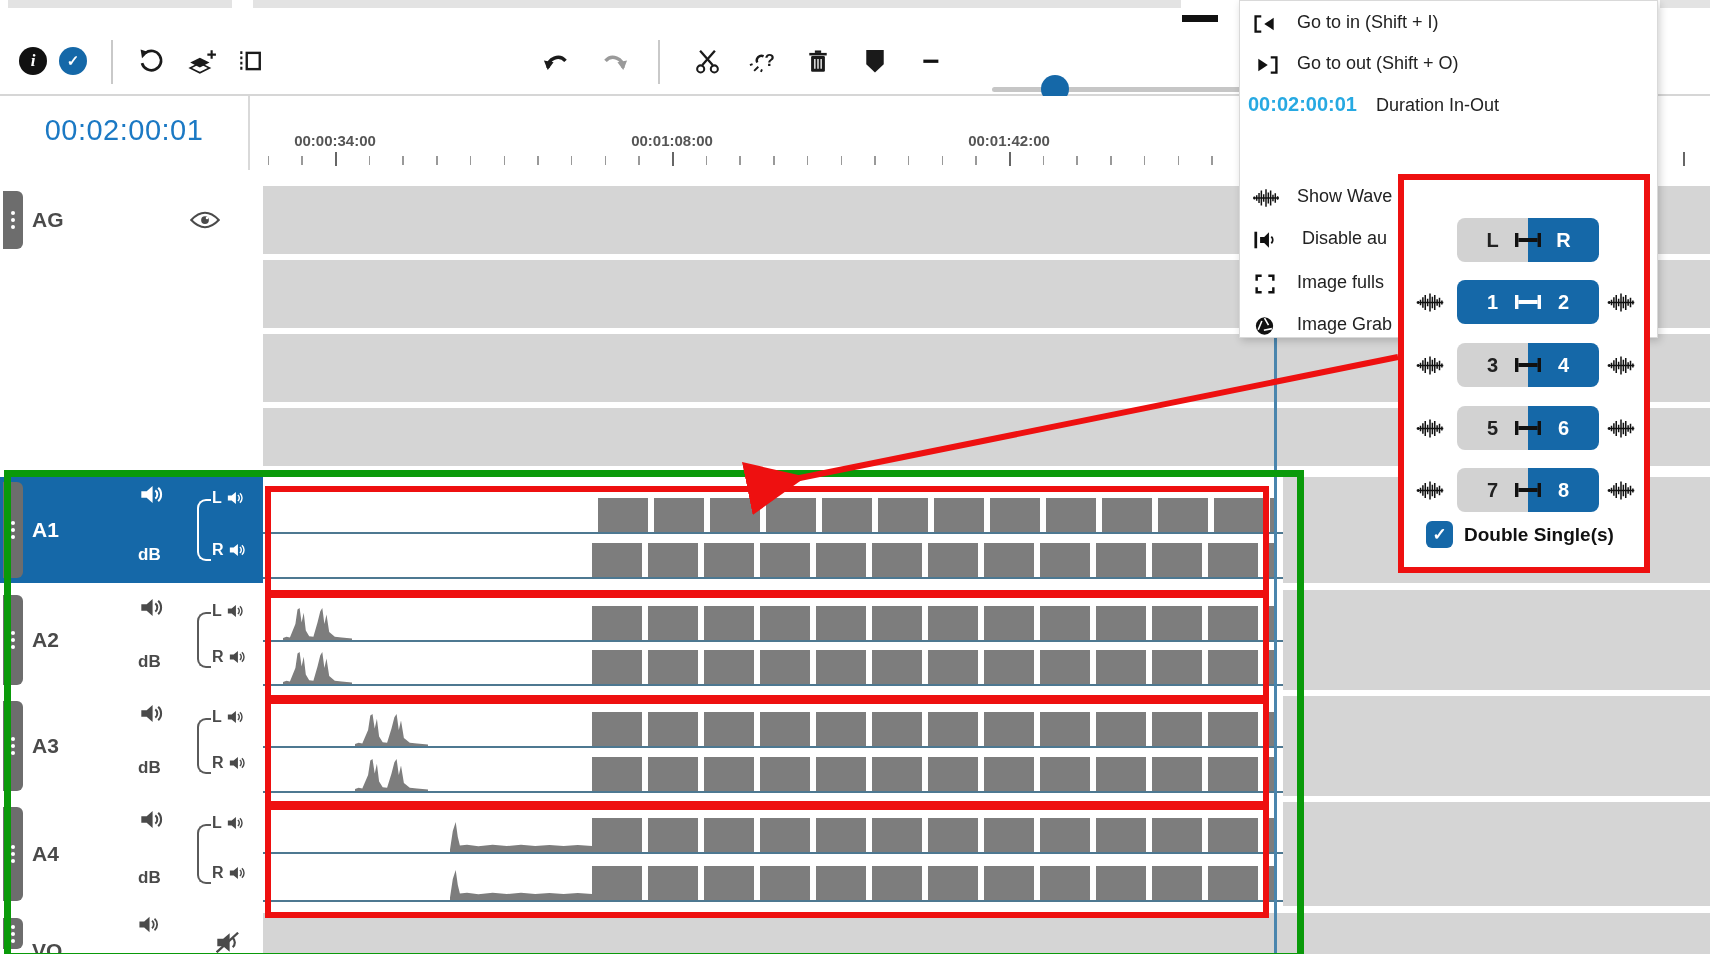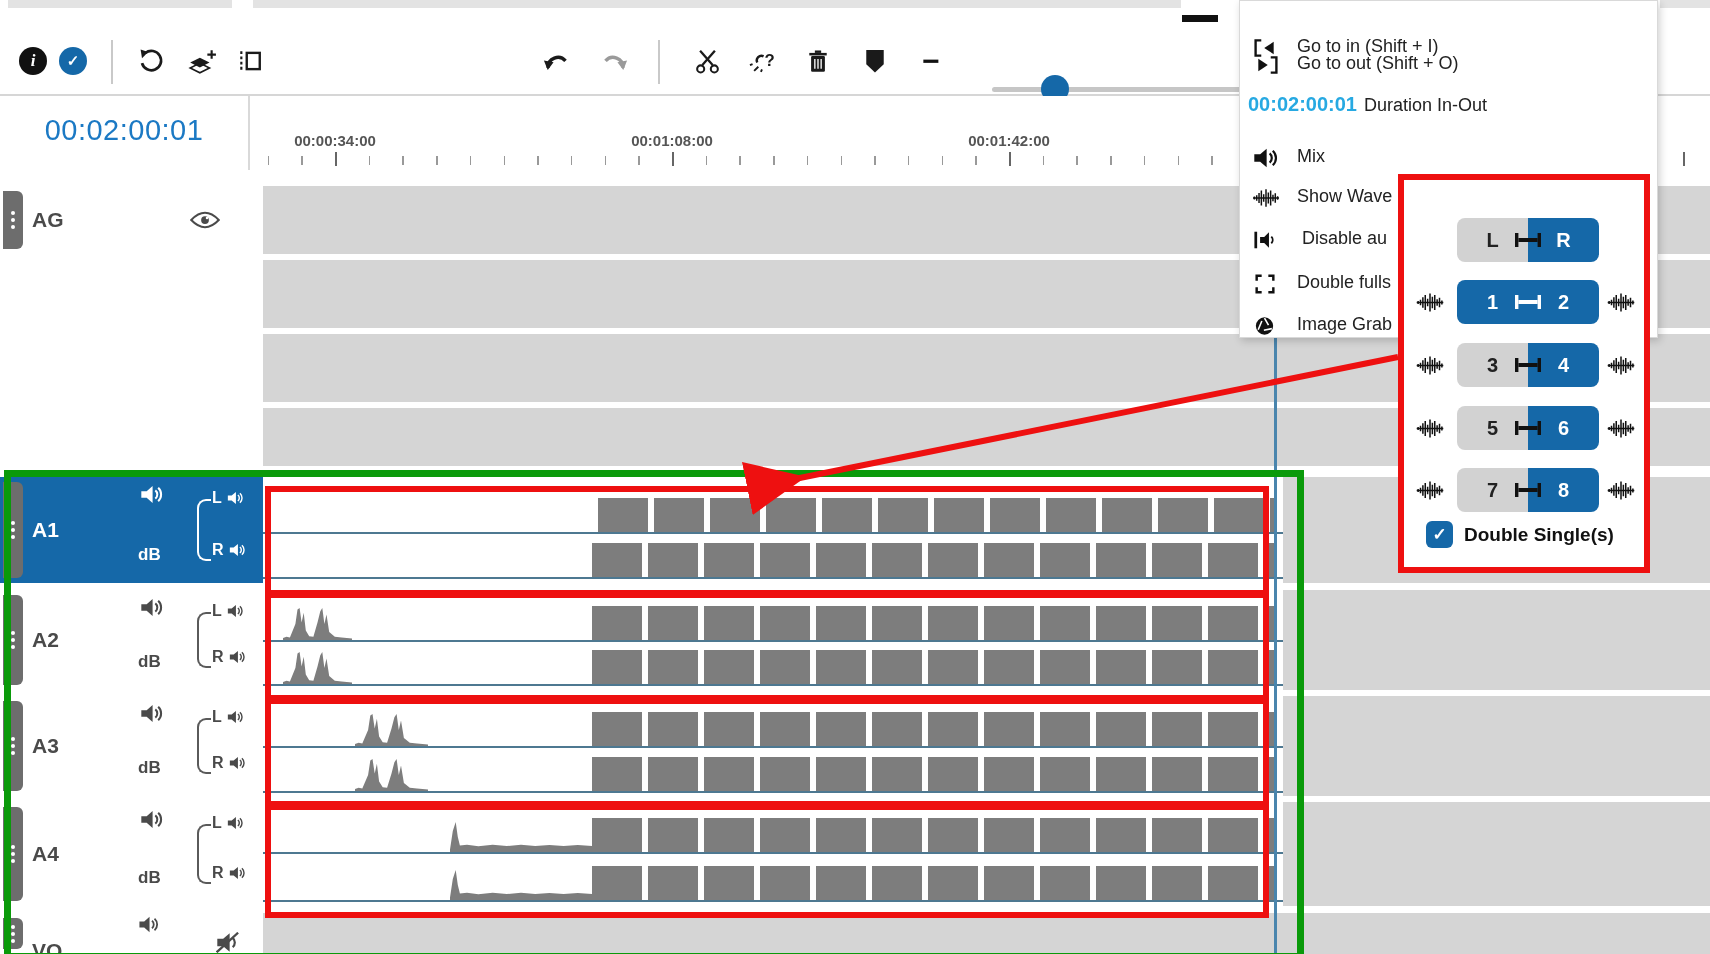--- a/index.html
+++ b/index.html
@@ -70,21 +70,21 @@
   #greenbox{position:absolute;border:7px solid #0a9a0a;z-index:40;pointer-events:none;}
   #arrow-svg{position:absolute;left:0;top:0;width:1710px;height:954px;z-index:45;pointer-events:none;}
 
   
   #menu{position:absolute;left:1239px;top:0;width:417px;height:336px;background:#fff;border:1px solid #d9d9d9;box-shadow:2px 3px 8px rgba(0,0,0,.18);z-index:50;overflow:hidden;}
   .mitem{position:absolute;left:0;width:100%;height:34px;cursor:pointer;}
   .mitem .mi{position:absolute;left:13px;top:4px;width:26px;height:22px;color:#111;}
   .mitem .mtext{position:absolute;left:57px;top:3px;font-size:18px;color:#222;white-space:nowrap;}
   #mdur{position:absolute;left:0;width:100%;height:30px;}
   #mdur .mtc{position:absolute;left:8px;top:0;font-size:20px;font-weight:bold;color:#27a9e2;}
-  #mdur .mdlabel{position:absolute;left:124px;top:2px;font-size:18px;color:#222;}
+  #mdur .mdlabel{position:absolute;left:136px;top:2px;font-size:18px;color:#222;}
 
   
   #chpanel{position:absolute;left:1398px;top:174px;width:252px;height:399px;background:#fff;border:6px solid #ee1010;box-sizing:border-box;z-index:60;}
   .chrow{position:absolute;left:0;width:240px;height:44px;}
   .pill{position:absolute;left:53px;top:0;width:142px;height:44px;display:flex;border-radius:8px;overflow:hidden;}
   .half{width:71px;height:44px;line-height:44px;text-align:center;font-size:20px;font-weight:bold;background:#d2d2d2;color:#222;cursor:pointer;}
   .half.active{background:#1568a8;color:#fff;}
   .pill .rsz{position:absolute;left:56px;top:14px;width:30px;height:16px;color:#111;pointer-events:none;}
   .chrow.both .rsz{color:#fff;}
   .wglyph{position:absolute;top:13px;width:28px;height:19px;color:#111;}
@@ -525,51 +525,41 @@
   <svg id="arrow-svg">
     <defs>
       <marker id="ah" markerWidth="10" markerHeight="9" refX="7" refY="4.5" orient="auto">
         <polygon points="0,4.5 10,0 10,9" fill="#ee1010"></polygon>
       </marker>
     </defs>
     <line id="arrow-line" stroke="#ee1010" stroke-width="6" marker-end="url(#ah)" x1="1398" y1="357" x2="765" y2="485"></line>
   </svg>
 
   <div id="menu">
-    <div class="mitem" style="top:8px;margin-top:24px;">
+    <div class="mitem" style="top:8px;">
       <span class="mi">
           <svg viewBox="0 0 22 16">
             <path d="M7 1.5 H2.2 V14.5 H7" stroke="currentColor" fill="none" stroke-width="2"></path>
             <polygon points="17.5,2.8 17.5,13.2 9.5,8" fill="currentColor"></polygon>
           </svg>
         </span>
       <span class="mtext">Go to in (Shift + I)</span>
     </div>
     <div class="mitem" style="top:49px;text-align:right;">
       <span class="mi">
           <svg viewBox="0 0 22 16">
             <polygon points="4.5,2.8 4.5,13.2 12.5,8" fill="currentColor"></polygon>
             <path d="M15 1.5 H19.8 V14.5 H15" stroke="currentColor" fill="none" stroke-width="2"></path>
           </svg>
         </span>
       <span class="mtext">Go to out (Shift + O)</span>
     </div>
     <div id="mdur" style="top:92px;">
       <span class="mtc">00:02:00:01</span>
       <span class="mdlabel">Duration In-Out</span>
-    </div>
-    <div class="mitem" style="top:142px;">
-      <span class="mi">
-          <svg viewBox="0 0 20 16">
-            <polygon points="1,5.2 5.5,5.2 10.5,0.8 10.5,15.2 5.5,10.8 1,10.8" fill="currentColor"></polygon>
-            <path d="M12.8 4.5 A4.5 4.5 0 0 1 12.8 11.5" stroke="currentColor" fill="none" stroke-width="1.7"></path>
-            <path d="M15.2 2.4 A7.6 7.6 0 0 1 15.2 13.6" stroke="currentColor" fill="none" stroke-width="1.7"></path>
-          </svg>
-        </span>
-      <span class="mtext">Mix</span>
     </div>
     <div class="mitem" style="top:182px;">
       <span class="mi">
           <svg viewBox="0 0 28 20">
             <path d="M1.5 8.5 V11.5 M4 7 V13 M6.5 4.5 V15.5 M9 2 V18 M11.5 6 V14 M14 0.5 V19.5 M16.5 4 V16 M19 2 V18 M21.5 6.5 V13.5 M24 5 V15 M26.5 8 V12 M0 10 H28" stroke="currentColor" stroke-width="1.6" fill="none"></path>
           </svg>
         </span>
       <span class="mtext">Show Wave</span>
     </div>
     <div class="mitem" style="top:224px;">
@@ -581,21 +571,21 @@
           </svg>
         </span>
       <span class="mtext" style="left:62px;">Disable au</span>
     </div>
     <div class="mitem" style="top:268px;">
       <span class="mi" style="width:20px;left:15px;">
           <svg viewBox="0 0 18 18">
             <path d="M1.5 6 V1.5 H6 M12 1.5 H16.5 V6 M16.5 12 V16.5 H12 M6 16.5 H1.5 V12" stroke="currentColor" fill="none" stroke-width="2.2"></path>
           </svg>
         </span>
-      <span class="mtext">Double fulls</span>
+      <span class="mtext">Image fulls</span>
     </div>
     <div class="mitem" style="top:310px;">
       <span class="mi" style="width:19px;left:15px;">
           <svg viewBox="0 0 18 18">
             <circle cx="9" cy="9" r="8.2" fill="currentColor"></circle>
             <path d="M9 1.5 L12.8 8.2 M16 11.5 L8.4 13 M3 12.5 L6.5 4.2" stroke="#fff" stroke-width="1.5" fill="none"></path>
           </svg>
         </span>
       <span class="mtext">Image Grab</span>
     </div>

